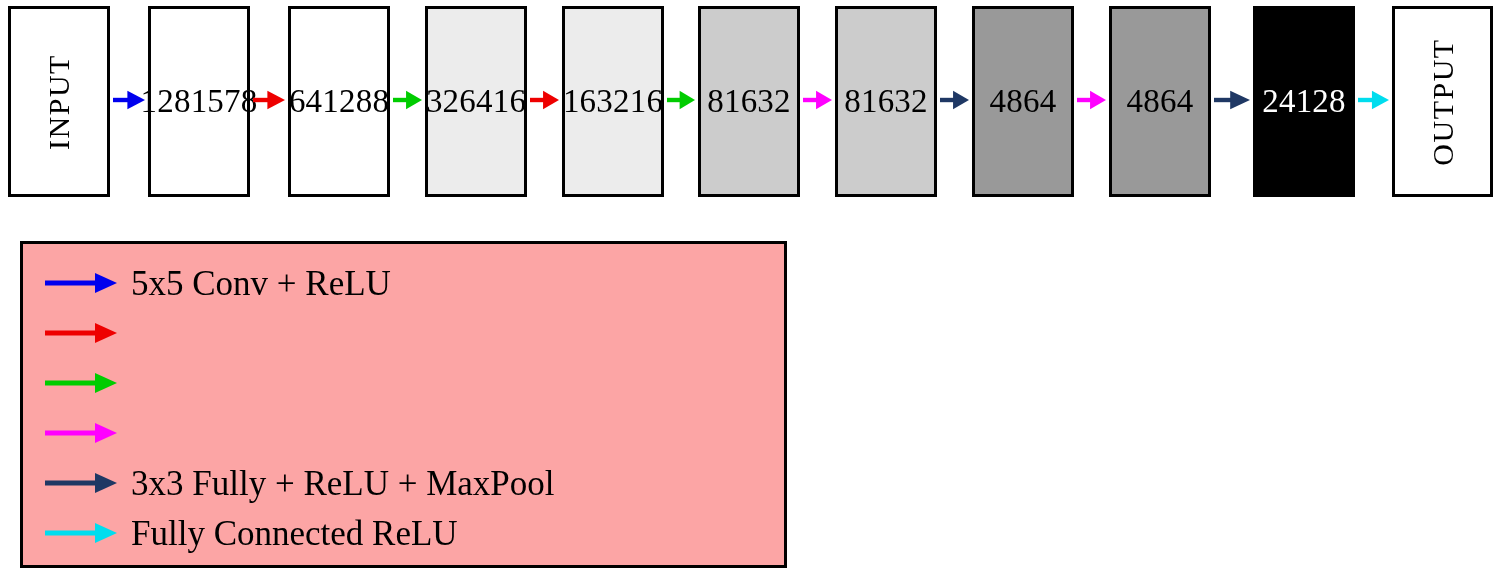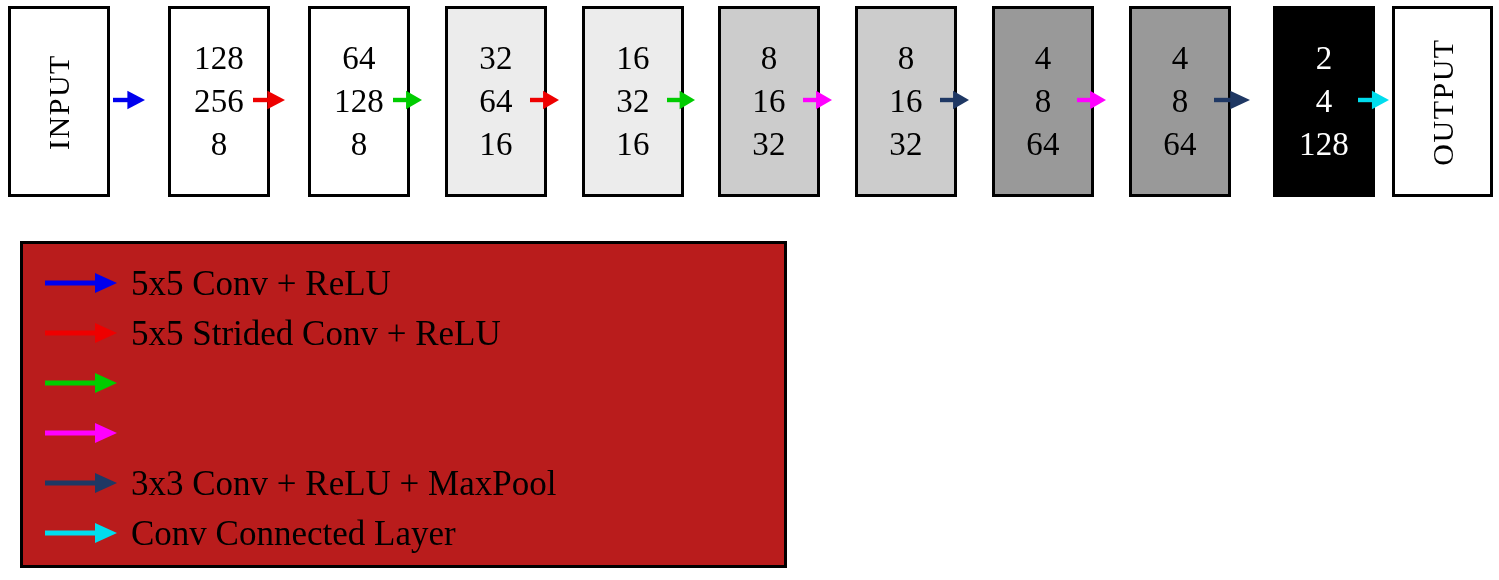--- a/index.html
+++ b/index.html
@@ -31,24 +31,23 @@
     height: 205px;
   }
 
   .layer-box {
     position: absolute;
     top: 6px;
     height: 191px;
     box-sizing: border-box;
     border: 3px solid #000000;
     display: flex;
-    flex-direction: column;
+    flex-direction: row;
     align-items: center;
     justify-content: center;
-    margin-left: 20px;
   }
 
   .layer-box .dim {
     font-size: 33px;
     line-height: 1.30;
     text-align: center;
     white-space: nowrap;
     letter-spacing: 0.2px;
   }
 
@@ -80,21 +79,21 @@
 
   
   #legend {
     position: absolute;
     left: 20px;
     top: 241px;
     width: 767px;
     height: 327px;
     box-sizing: border-box;
     border: 3px solid #000000;
-    background: #b91c1c;
+    background: #fca5a5;
     padding: 14px 0 0 0;
   }
 
   .legend-row {
     display: flex;
     align-items: center;
     height: 50px;
     padding-left: 22px;
   }
   .legend-arrow {
@@ -114,21 +113,21 @@
 <body>
 
 <div id="canvas">
 
   <div id="pipeline">
       <div class="endpoint-box" style="left: 8px; width: 102px;">
         <span class="vlabel">INPUT</span>
       </div>
       <div class="layer-box" style="left: 148px; width: 102px; background: rgb(255, 255, 255); color: rgb(0, 0, 0);">
         <span class="dim">128</span>
-        <span class="dim">256</span>
+        <span class="dim">157</span>
         <span class="dim">8</span>
       </div>
       <div class="layer-box" style="left: 288px; width: 102px; background: rgb(255, 255, 255); color: rgb(0, 0, 0);">
         <span class="dim">64</span>
         <span class="dim">128</span>
         <span class="dim">8</span>
       </div>
       <div class="layer-box" style="left: 425px; width: 102px; background: rgb(236, 236, 236); color: rgb(0, 0, 0);">
         <span class="dim">32</span>
         <span class="dim">64</span>
@@ -239,21 +238,20 @@
         </span>
         <span class="legend-label">5x5 Conv + ReLU</span>
       </div>
       <div class="legend-row">
         <span class="legend-arrow">
           <svg width="72" height="22" viewBox="0 0 72 22">
             <line x1="0" y1="11" x2="51" y2="11" stroke="#ee0000" stroke-width="4.84"></line>
             <polygon points="50,0.879999999999999 72,11 50,21.12" fill="#ee0000"></polygon>
           </svg>
         </span>
-        <span class="legend-label">5x5 Strided Conv + ReLU</span>
       </div>
       <div class="legend-row">
         <span class="legend-arrow">
           <svg width="72" height="22" viewBox="0 0 72 22">
             <line x1="0" y1="11" x2="51" y2="11" stroke="#00cc00" stroke-width="4.84"></line>
             <polygon points="50,0.879999999999999 72,11 50,21.12" fill="#00cc00"></polygon>
           </svg>
         </span>
       </div>
       <div class="legend-row">
@@ -264,26 +262,26 @@
           </svg>
         </span>
       </div>
       <div class="legend-row">
         <span class="legend-arrow">
           <svg width="72" height="22" viewBox="0 0 72 22">
             <line x1="0" y1="11" x2="51" y2="11" stroke="#1f3864" stroke-width="4.84"></line>
             <polygon points="50,0.879999999999999 72,11 50,21.12" fill="#1f3864"></polygon>
           </svg>
         </span>
-        <span class="legend-label">3x3 Conv + ReLU + MaxPool</span>
+        <span class="legend-label">3x3 Fully + ReLU + MaxPool</span>
       </div>
       <div class="legend-row">
         <span class="legend-arrow">
           <svg width="72" height="22" viewBox="0 0 72 22">
             <line x1="0" y1="11" x2="51" y2="11" stroke="#00ddee" stroke-width="4.84"></line>
             <polygon points="50,0.879999999999999 72,11 50,21.12" fill="#00ddee"></polygon>
           </svg>
         </span>
-        <span class="legend-label">Conv Connected Layer</span>
+        <span class="legend-label">Fully Connected ReLU</span>
       </div>
     </div>
 
 </div>
 
 </body></html>

